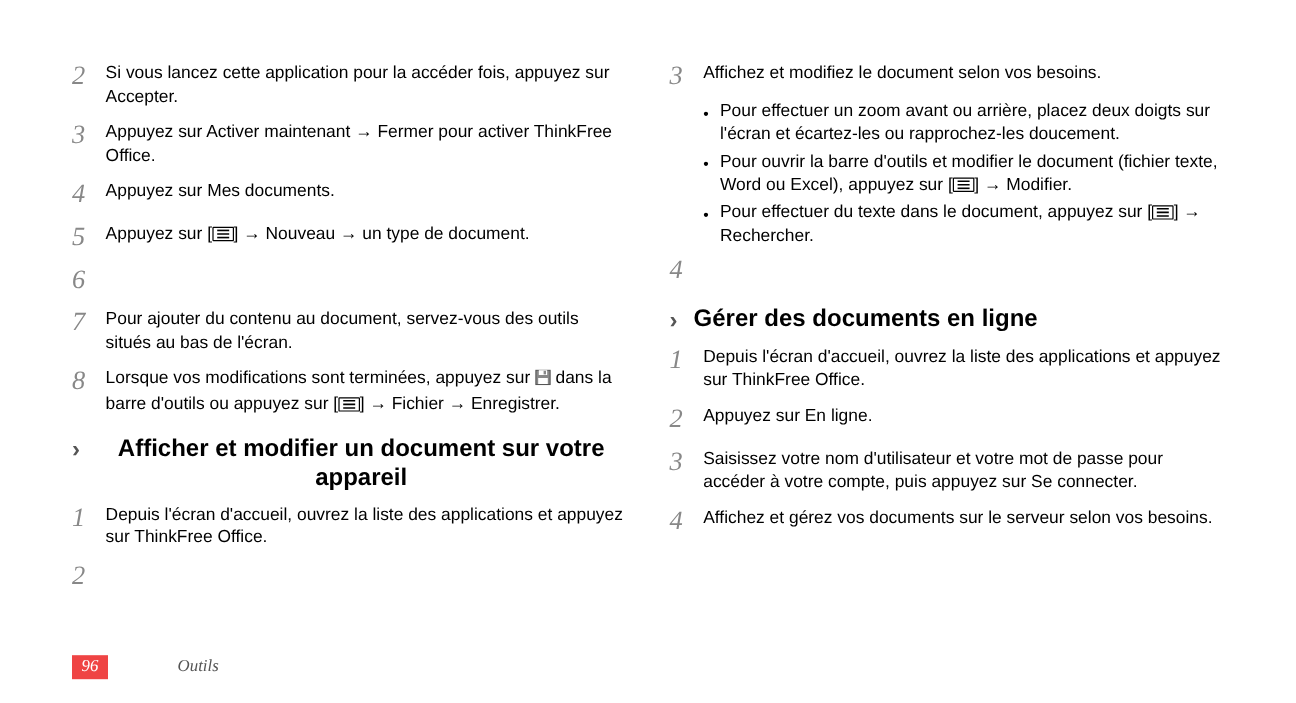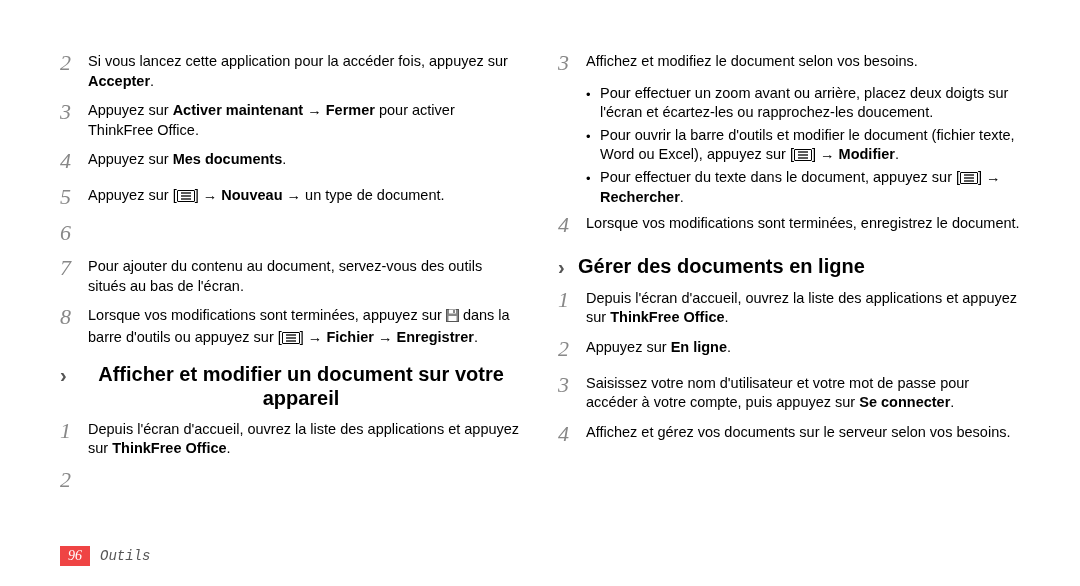--- a/index.html
+++ b/index.html
@@ -9,27 +9,27 @@
   .col { flex: 1; }
   .step { display: flex; align-items: flex-start; margin-bottom: 6px; line-height: 1.35; }
   .step-num { font-family: Georgia, "Times New Roman", serif; font-style: italic; font-size: 22px; color: #888; width: 28px; flex-shrink: 0; text-align: left; padding-top: 0; }
   .step-body { font-size: 14.5px; padding-top: 4px; }
   .bullet { display: flex; align-items: flex-start; margin: 3px 0 3px 28px; line-height: 1.35; }
   .bullet-dot { width: 14px; flex-shrink: 0; font-size: 13px; padding-top: 2px; }
   .bullet-body { font-size: 14.5px; }
   .section-head { display: flex; align-items: flex-start; margin: 14px 0 6px 0; }
   .section-chevron { font-size: 20px; font-weight: bold; color: #555; width: 20px; flex-shrink: 0; padding-top: 2px; }
   .section-title { font-size: 20px; font-weight: 600; line-height: 1.2; text-align: center; }
-  b { font-weight: 700; }
+  b { font-weight: 400; }
   .icon-menu { display: inline-block; vertical-align: -2px; border: 1px solid #000; border-radius: 1px; padding: 1px 2px; line-height: 0; }
   .icon-menu svg { display: block; }
   .icon-save { display: inline-block; vertical-align: -2px; }
   .footer { position: absolute; left: 60px; bottom: 20px; display: flex; align-items: center; gap: 10px; }
   .page-num-box { background: #ef4444; color: #fff; font-style: italic; font-family: Georgia, serif; font-size: 14px; padding: 2px 8px; }
-  .page-label { font-style: italic; color: #555; font-size: 14px; font-family: Liberation Mono, monospace; }
+  .page-label { font-style: italic; color: #555; font-size: 14px; font-family: Liberation Serif, serif; margin-left: 48px; }
 </style>
 </head>
 <body>
 
 <div class="page">
   <div class="columns">
 
     <div class="col">
       <div id="left-steps">
           <div class="step">
@@ -113,21 +113,20 @@
             <div class="bullet-body"><span>Pour effectuer du texte dans le document, appuyez sur [</span><span class="icon-menu"><svg width="12" height="8" viewBox="0 0 12 8">
                   <line x1="1" y1="1" x2="11" y2="1" stroke="#000" stroke-width="1.3"></line>
                   <line x1="1" y1="4" x2="11" y2="4" stroke="#000" stroke-width="1.3"></line>
                   <line x1="1" y1="7" x2="11" y2="7" stroke="#000" stroke-width="1.3"></line>
                 </svg></span><span>] → </span><b>Rechercher</b><span>.</span></div>
           </div>
         </div>
       <div id="right-steps-b">
           <div class="step">
             <div class="step-num">4</div>
-            <div class="step-body"><span>Lorsque vos modifications sont terminées, enregistrez le document.</span></div>
           </div>
         </div>
       <div class="section-head">
         <span class="section-chevron">›</span>
         <span class="section-title">Gérer des documents en ligne</span>
       </div>
       <div id="right-substeps">
           <div class="step">
             <div class="step-num">1</div>
             <div class="step-body"><span>Depuis l'écran d'accueil, ouvrez la liste des applications et appuyez sur </span><b>ThinkFree Office</b><span>.</span></div>

